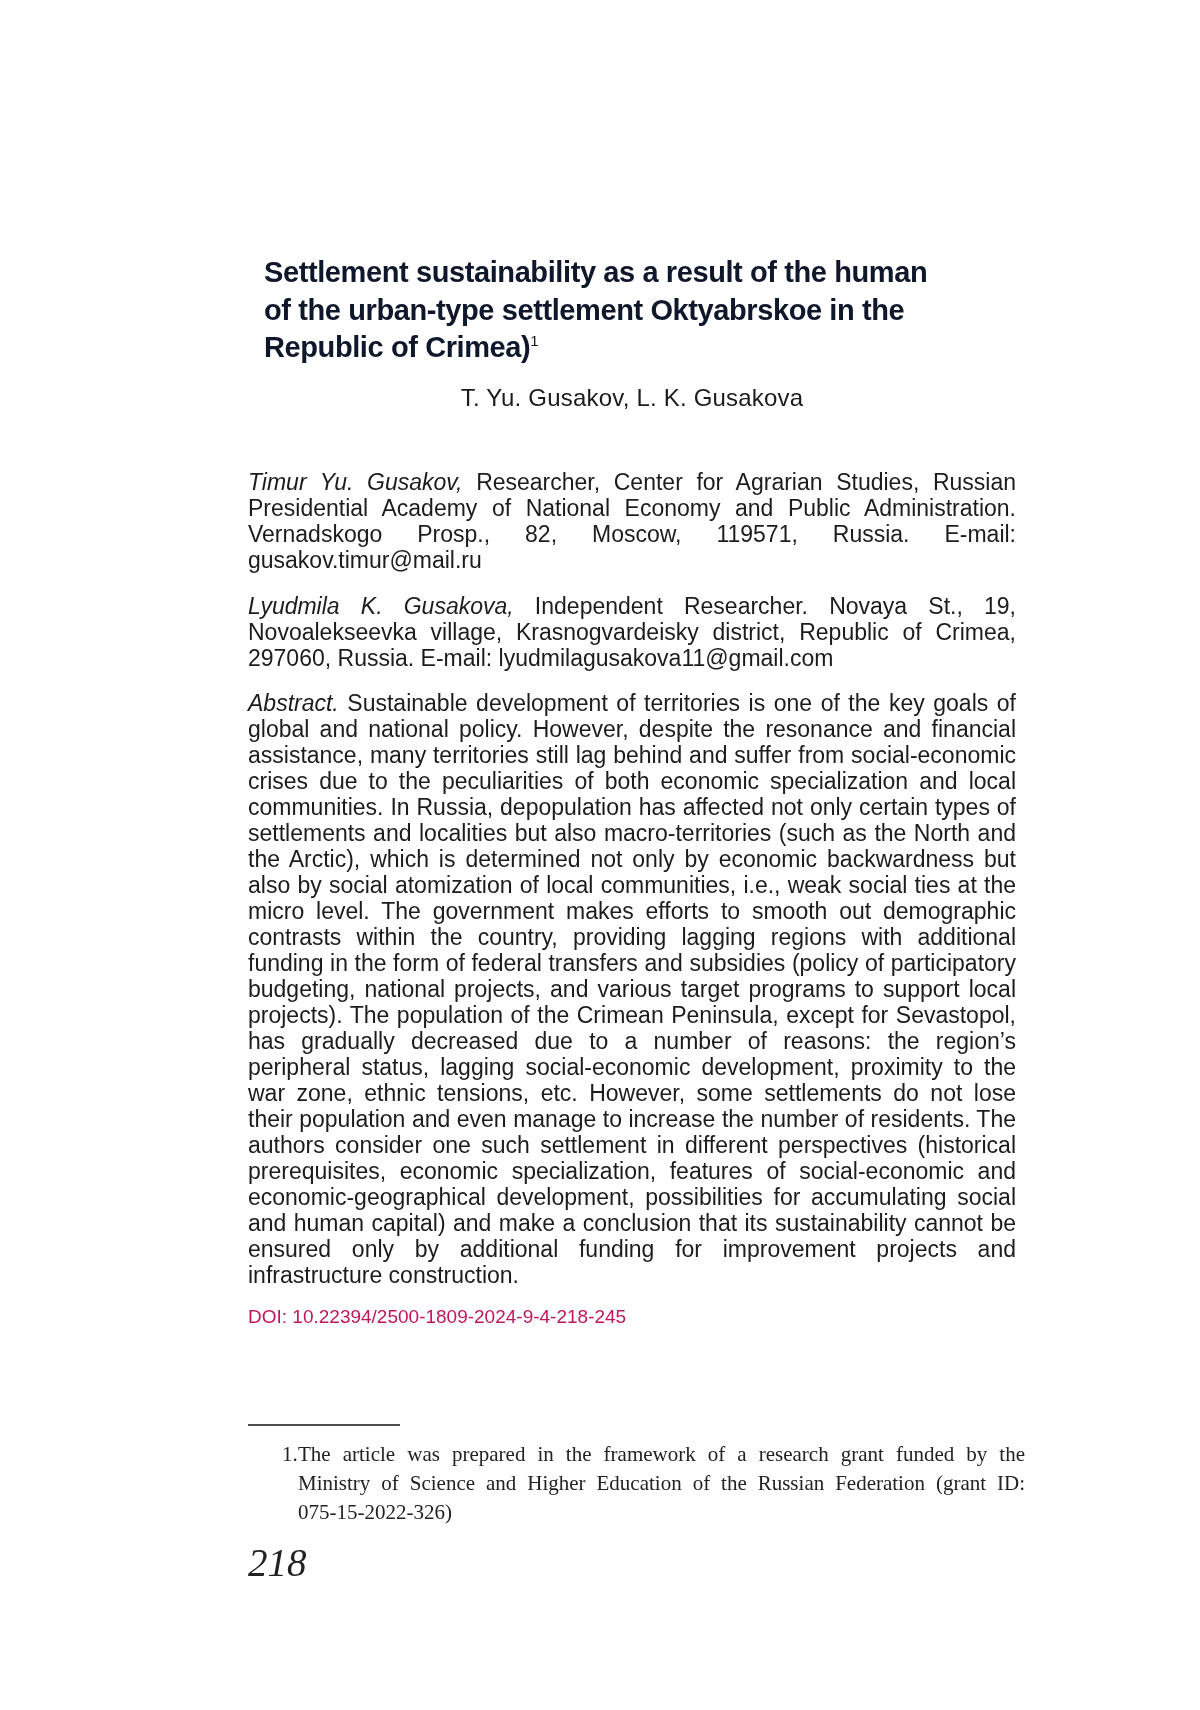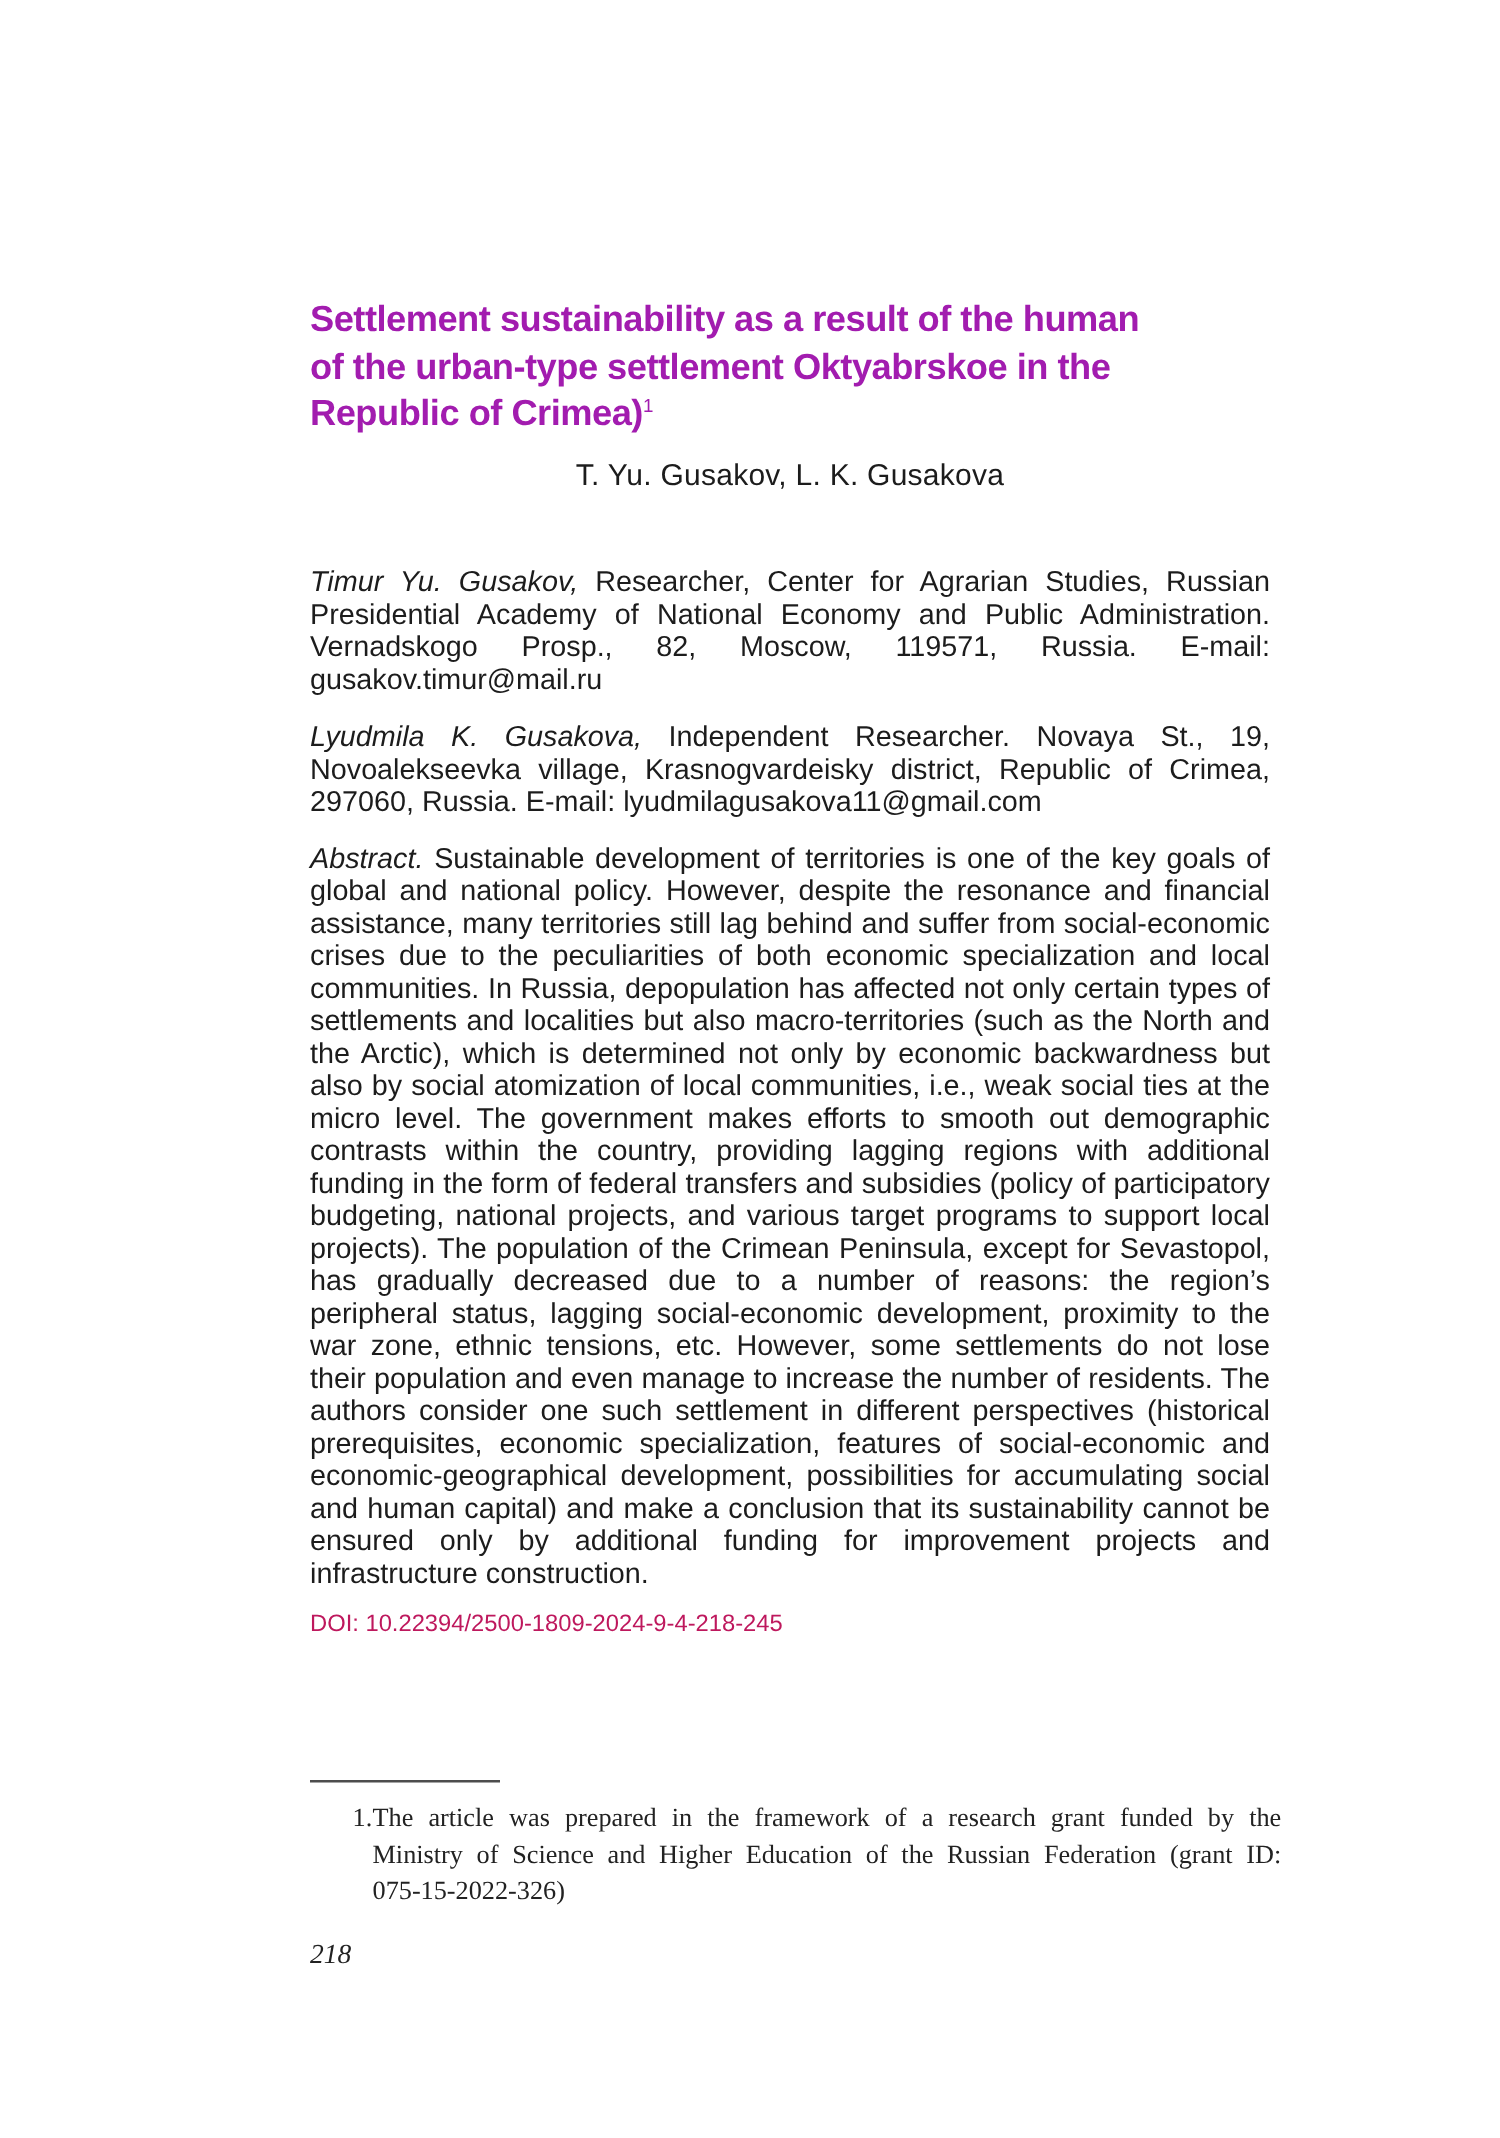--- a/index.html
+++ b/index.html
@@ -16,22 +16,22 @@
     font-family: "Liberation Sans", sans-serif;
     overflow: hidden;
   }
   .content {
     position: absolute;
     left: 248px;
     top: 238px;
     width: 768px;
   }
   .title {
-    margin: 0;
-    color: #a21caf;
+    margin: 16px;
+    color: #0f172a;
     font-size: 29px;
     line-height: 37.5px;
     font-weight: 700;
     letter-spacing: -0.4px;
   }
   .title-line { white-space: nowrap; }
   .fn-marker {
     font-size: 15px;
     font-weight: 400;
     vertical-align: super;
@@ -91,21 +91,21 @@
     flex: 1;
     text-align: justify;
     word-spacing: 2px;
   }
   .page-number {
     position: absolute;
     left: 248px;
     top: 1547px;
     font-family: "Liberation Serif", serif;
     font-style: italic;
-    font-size: 22px;
+    font-size: 39px;
     line-height: 32px;
     color: #222222;
     text-align: center;
   }
 </style>
 </head>
 <body>
 
 <div class="page">
 

